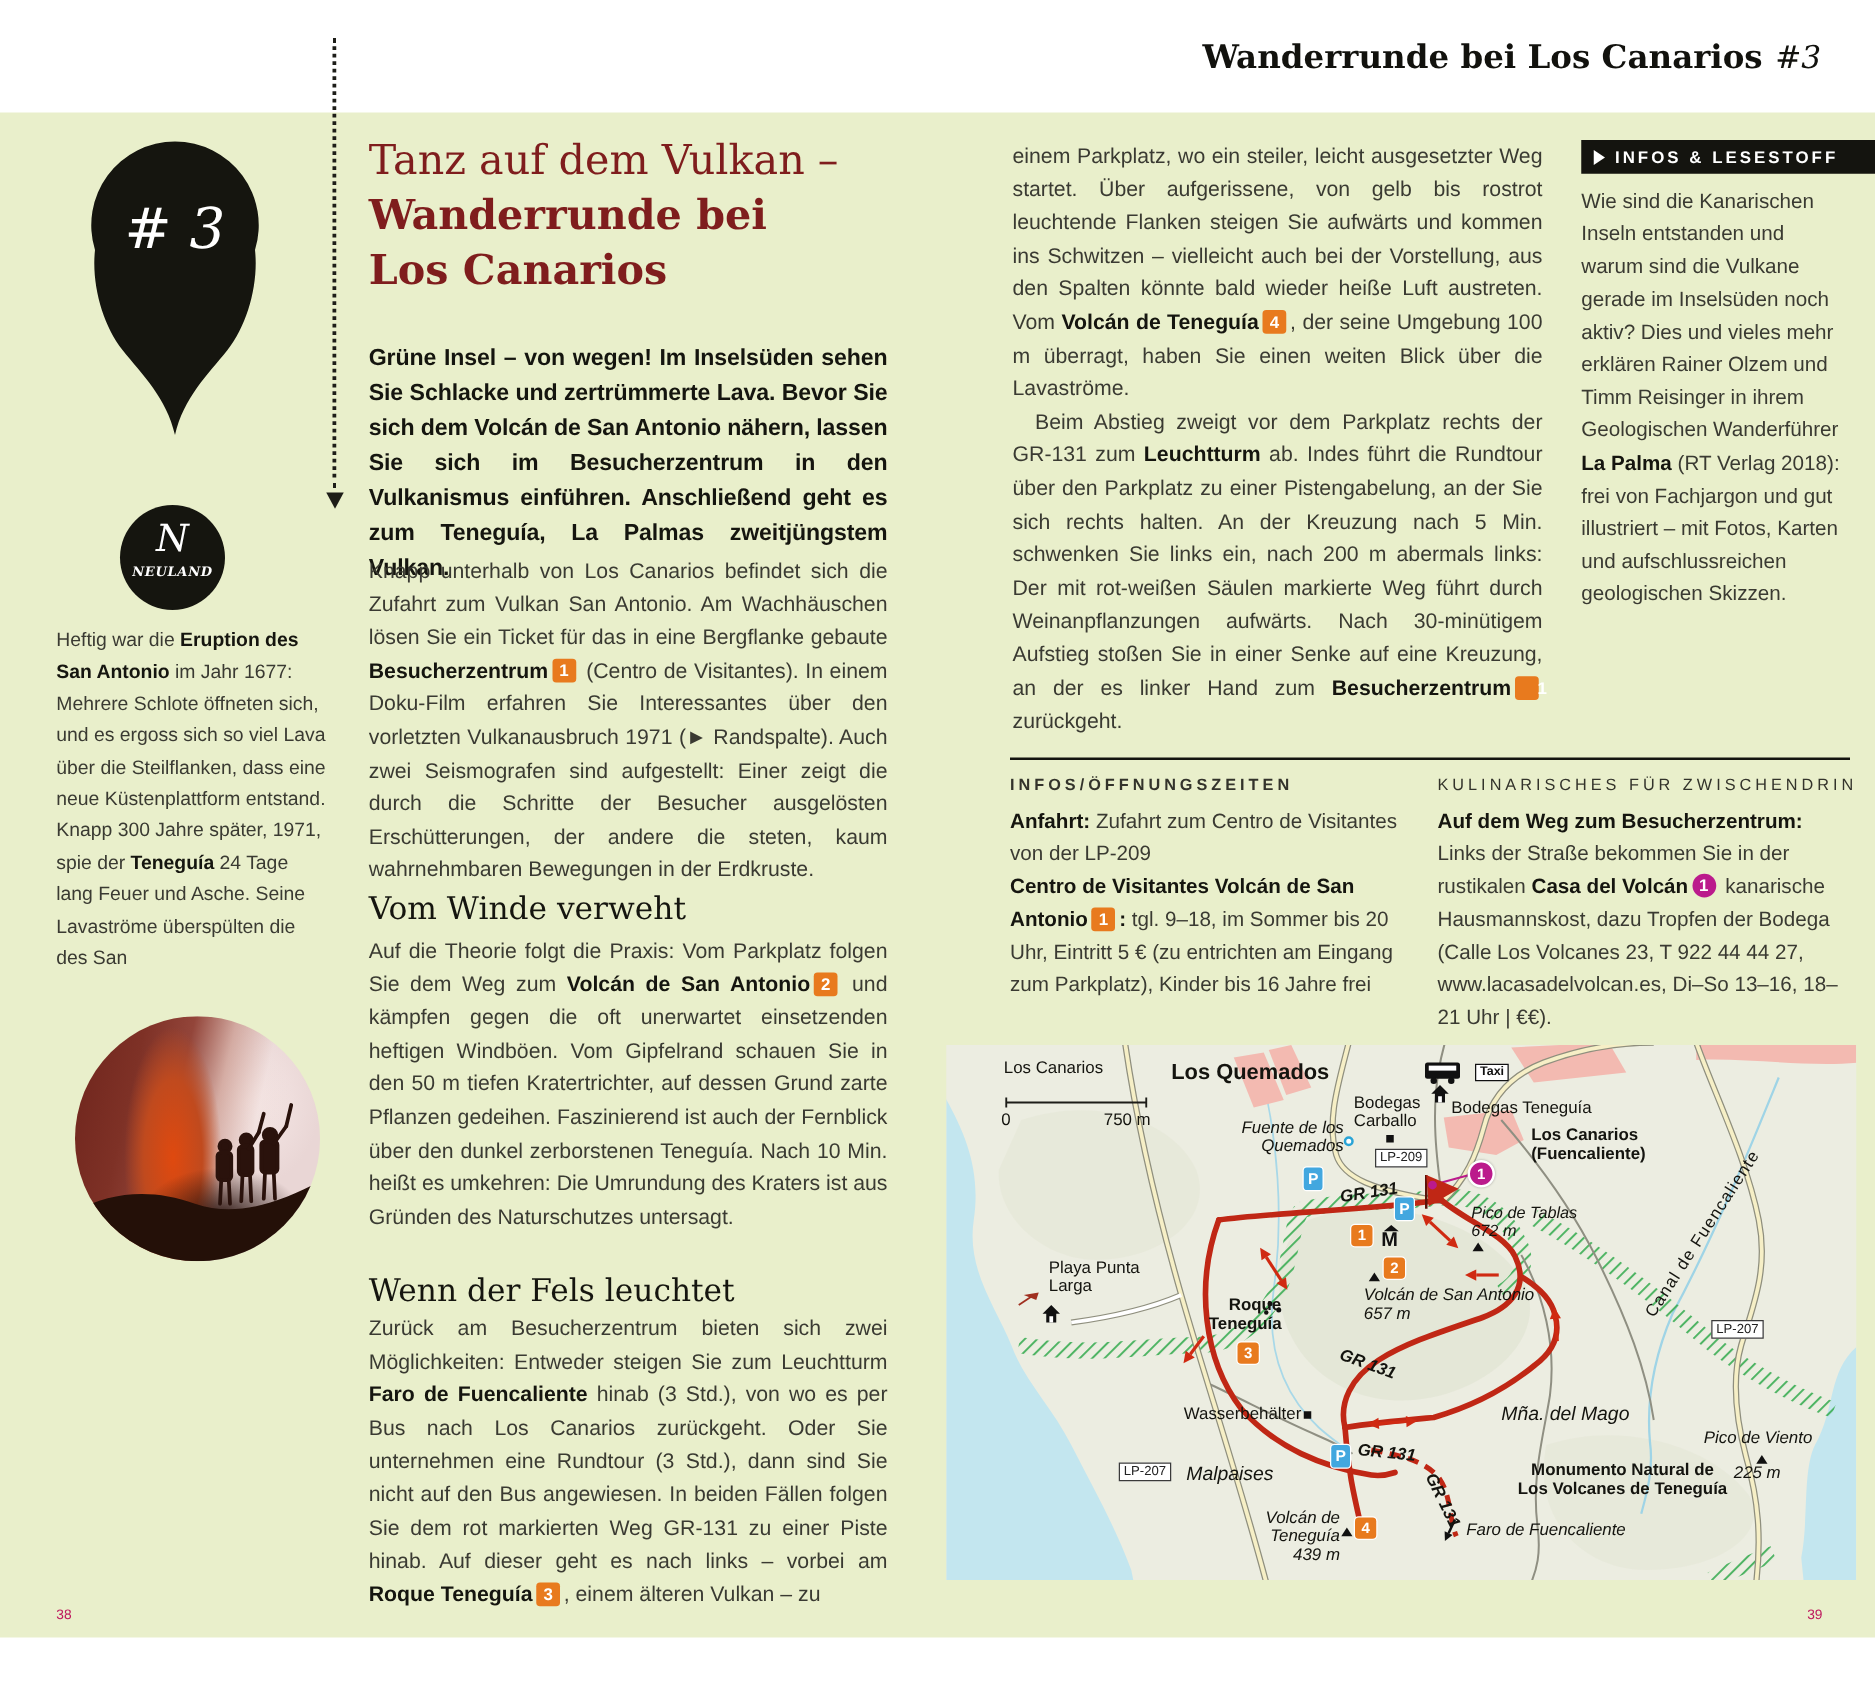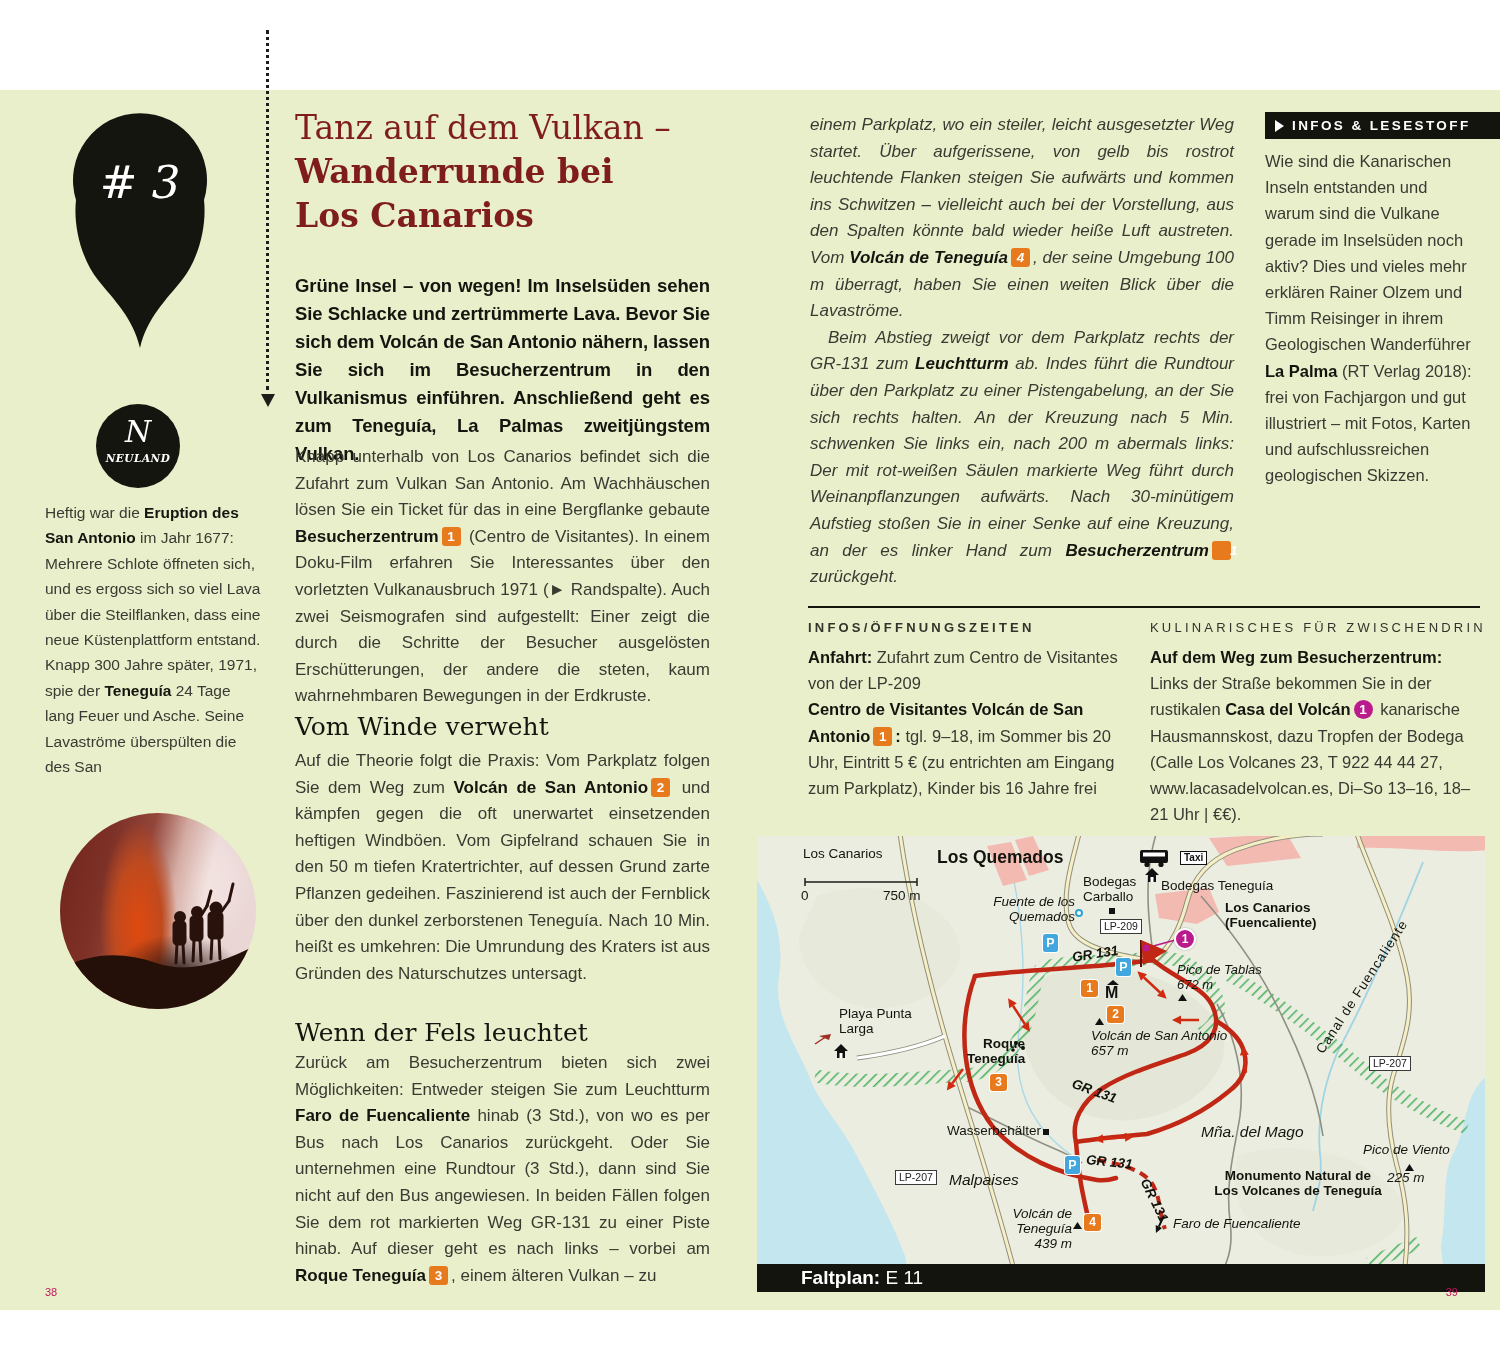--- a/index.html
+++ b/index.html
@@ -96,20 +96,23 @@
   .faltbar b{margin-left:44px;}
   .pagenum{top:1286px;font-size:11px;color:#be185d;}
 </style>
 </head>
 <body>
 
 <div id="page">
 
   <div class="abs green-band"></div>
 
+  <div class="abs top-header">
+    <span>Wanderrunde bei Los Canarios</span><span class="num">#3</span>
+  </div>
 
   <div class="abs dotline"></div>
   <div class="abs dotarrow"></div>
 
   <div class="abs pin-wrap">
     <svg width="140" height="240" viewBox="0 0 140 240">
       <path d="M 70,236 C 63,206 44,188 28,168 C 12,148 3,115 6,88 A 67,67 0 1 1 134,88 C 137,115 128,148 112,168 C 96,188 77,206 70,236 Z" fill="#15150f"></path>
     </svg>
     <span class="pin-label"># 3</span>
   </div>
@@ -153,21 +156,21 @@
   </div>
 
   <div class="abs intro">Grüne Insel – von wegen! Im Inselsüden sehen Sie Schlacke und zertrümmerte Lava. Bevor Sie sich dem Volcán de San Antonio nähern, lassen Sie sich im Besucherzentrum in den Vulkanismus einführen. Anschließend geht es zum Teneguía, La Palmas zweitjüngstem Vulkan.</div>
 
   <div class="abs bodypar" style="left:295px;top:444px;"><span>Knapp unterhalb von Los Canarios befindet sich die Zufahrt zum Vulkan San Antonio. Am Wachhäuschen lösen Sie ein Ticket für das in eine Bergflanke gebaute </span><span class="rt-b">Besucherzentrum</span><span class="badge-sq">1</span><span> (Centro de Visitantes). In einem Doku-Film erfahren Sie Interessantes über den vorletzten Vulkanausbruch 1971 (► Randspalte). Auch zwei Seismografen sind aufgestellt: Einer zeigt die durch die Schritte der Besucher ausgelösten Erschütterungen, der andere die steten, kaum wahrnehmbaren Bewegungen in der Erdkruste.</span></div>
   <div class="abs h2" style="left:295px;top:712px;">Vom Winde verweht</div>
   <div class="abs bodypar" style="left:295px;top:748px;"><span>Auf die Theorie folgt die Praxis: Vom Parkplatz folgen Sie dem Weg zum </span><span class="rt-b">Volcán de San Antonio</span><span class="badge-sq">2</span><span> und kämpfen gegen die oft unerwartet einsetzenden heftigen Windböen. Vom Gipfelrand schauen Sie in den 50 m tiefen Kratertrichter, auf dessen Grund zarte Pflanzen gedeihen. Faszinierend ist auch der Fernblick über den dunkel zerborstenen Teneguía. Nach 10 Min. heißt es umkehren: Die Umrundung des Kraters ist aus Gründen des Naturschutzes untersagt.</span></div>
   <div class="abs h2" style="left:295px;top:1018px;">Wenn der Fels leuchtet</div>
   <div class="abs bodypar" style="left:295px;top:1050px;"><span>Zurück am Besucherzentrum bieten sich zwei Möglichkeiten: Entweder steigen Sie zum Leuchtturm </span><span class="rt-b">Faro de Fuencaliente</span><span> hinab (3 Std.), von wo es per Bus nach Los Canarios zurückgeht. Oder Sie unternehmen eine Rundtour (3 Std.), dann sind Sie nicht auf den Bus angewiesen. In beiden Fällen folgen Sie dem rot markierten Weg GR-131 zu einer Piste hinab. Auf dieser geht es nach links – vorbei am </span><span class="rt-b">Roque Teneguía</span><span class="badge-sq">3</span><span>, einem älteren Vulkan – zu</span></div>
 
-  <div class="abs bodypar indent" style="left:810px;top:112px;width:424px;font-style:italic;">
+  <div class="abs bodypar indent" style="left:810px;top:112px;width:424px;">
     <p><span>einem Parkplatz, wo ein steiler, leicht ausgesetzter Weg startet. Über aufgerissene, von gelb bis rostrot leuchtende Flanken steigen Sie aufwärts und kommen ins Schwitzen – vielleicht auch bei der Vorstellung, aus den Spalten könnte bald wieder heiße Luft austreten. Vom </span><span class="rt-b">Volcán de Teneguía</span><span class="badge-sq">4</span><span>, der seine Umgebung 100 m überragt, haben Sie einen weiten Blick über die Lavaströme.</span></p>
     <p><span>Beim Abstieg zweigt vor dem Parkplatz rechts der GR-131 zum </span><span class="rt-b">Leuchtturm</span><span> ab. Indes führt die Rundtour über den Parkplatz zu einer Pistengabelung, an der Sie sich rechts halten. An der Kreuzung nach 5 Min. schwenken Sie links ein, nach 200 m abermals links: Der mit rot-weißen Säulen markierte Weg führt durch Weinanpflanzungen aufwärts. Nach 30-minütigem Aufstieg stoßen Sie in einer Senke auf eine Kreuzung, an der es linker Hand zum </span><span class="rt-b">Besucherzentrum</span><span class="badge-sq">1</span><span> zurückgeht.</span></p>
   </div>
 
   <div class="abs rule"></div>
 
   <div class="abs colhead" style="left:808px;top:620px;font-weight:bold;">INFOS/ÖFFNUNGSZEITEN</div>
   <div class="abs infobody" style="left:808px;top:644px;width:322px;"><span class="rt-b">Anfahrt:</span><span> Zufahrt zum Centro de Visitantes von der LP-209</span><br><span></span><span class="rt-b">Centro de Visitantes Volcán de San Antonio</span><span class="badge-sq">1</span><span class="rt-b">:</span><span> tgl. 9–18, im Sommer bis 20 Uhr, Eintritt 5 € (zu entrichten am Eingang zum Parkplatz), Kinder bis 16 Jahre frei</span></div>
 
   <div class="abs colhead" style="left:1150px;top:620px;">KULINARISCHES FÜR ZWISCHENDRIN</div>
@@ -351,21 +354,17 @@
     <span class="map-badge" style="left:324px;top:144px;">1</span>
     <span class="map-badge" style="left:350px;top:170px;">2</span>
     <span class="map-badge" style="left:233px;top:238px;">3</span>
     <span class="map-badge" style="left:327px;top:378px;">4</span>
     <span class="map-p" style="left:286px;top:98px;">P</span>
     <span class="map-p" style="left:359px;top:122px;">P</span>
     <span class="map-p" style="left:308px;top:320px;">P</span>
     <span class="map-pin1" style="left:417px;top:92px;">1</span>
   </div>
 
-  <div class="abs faltbar">
-    <b>Faltplan:</b>
-    <span>E 11</span>
-  </div>
 
   <div class="abs pagenum" style="left:45px;">38</div>
   <div class="abs pagenum" style="right:42px;text-align:right;">39</div>
 
 </div>
 
 </body></html>

